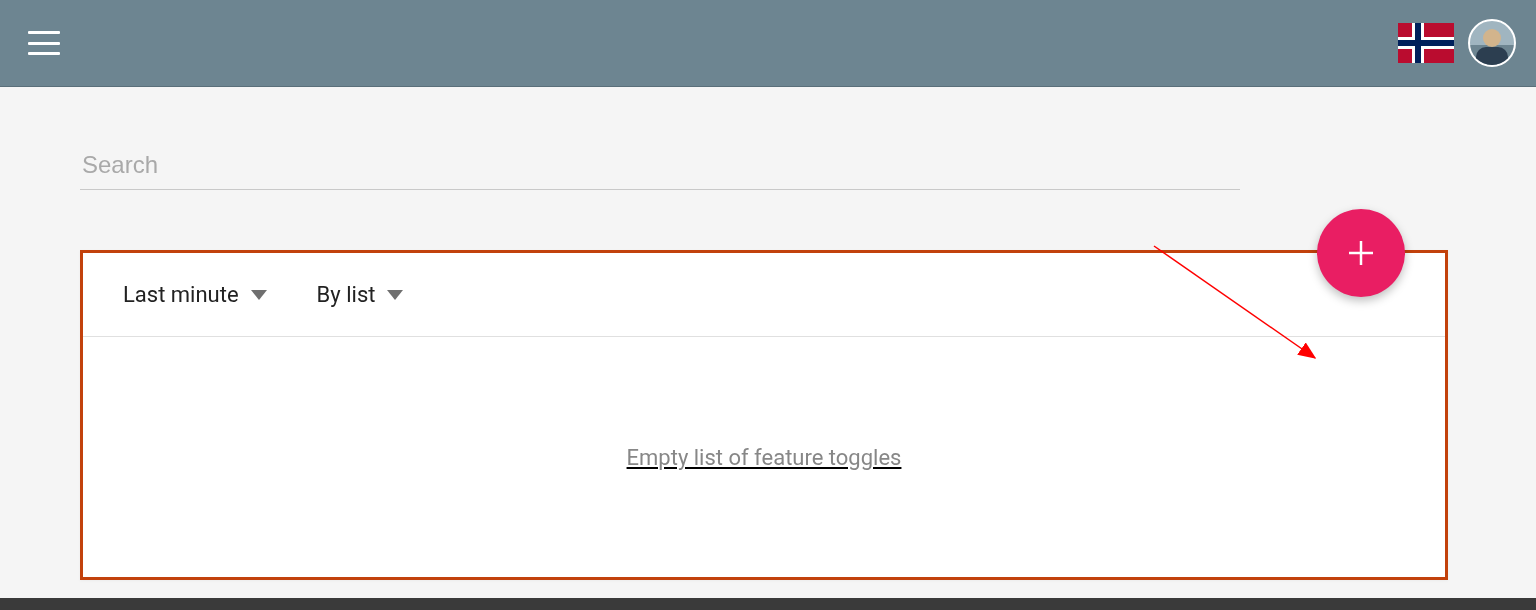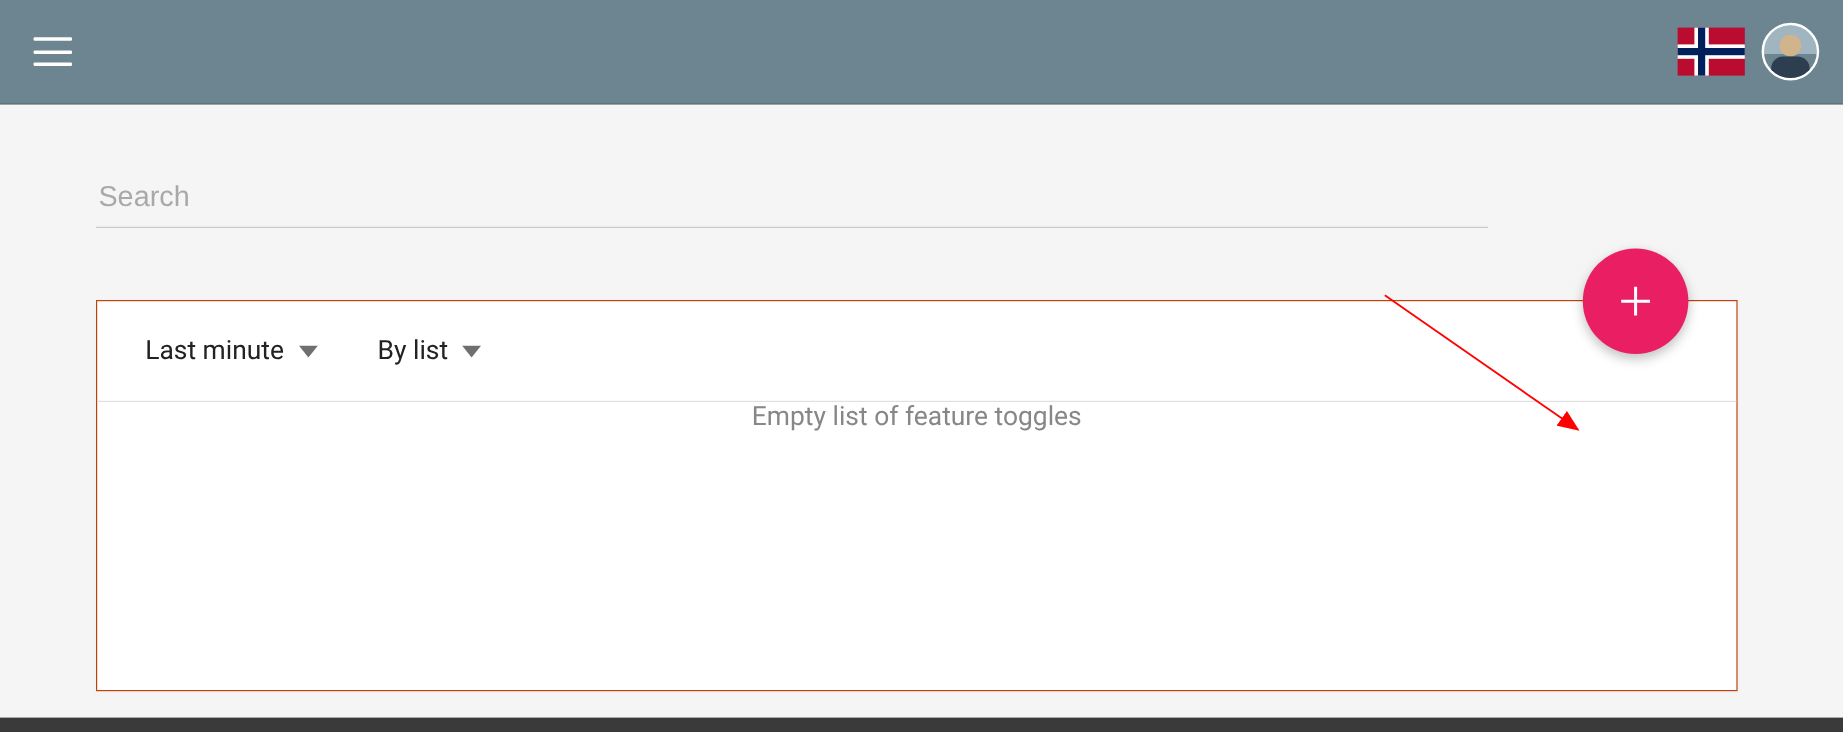--- a/index.html
+++ b/index.html
@@ -121,21 +121,21 @@
       outline: none;
     }
     .search-input::placeholder {
       color: #a9a9a9;
     }
     .card {
       position: relative;
       margin-top: 60px;
       width: 1368px;
       background: #fff;
-      border: 1px solid #c2410c;
+      border: 3px solid #c2410c;
       box-shadow: 0 1px 3px rgba(0,0,0,0.04);
     }
     .card-header {
       display: flex;
       align-items: center;
       height: 84px;
       padding: 0 40px;
       gap: 50px;
       border-bottom: 1px solid #e0e0e0;
     }
@@ -146,21 +146,23 @@
       cursor: pointer;
     }
     .filter-label {
       font-size: 22px;
       color: #222;
     }
     .dropdown-icon svg { display:block; }
     .card-body {
       height: 240px;
       display: flex;
+      align-items: center;
       justify-content: center;
+      text-decoration: underline;
     }
     .empty-text {
       font-size: 22px;
       color: #878787;
     }
     .fab {
       position: absolute;
       top: -44px;
       right: 40px;
       width: 88px;

